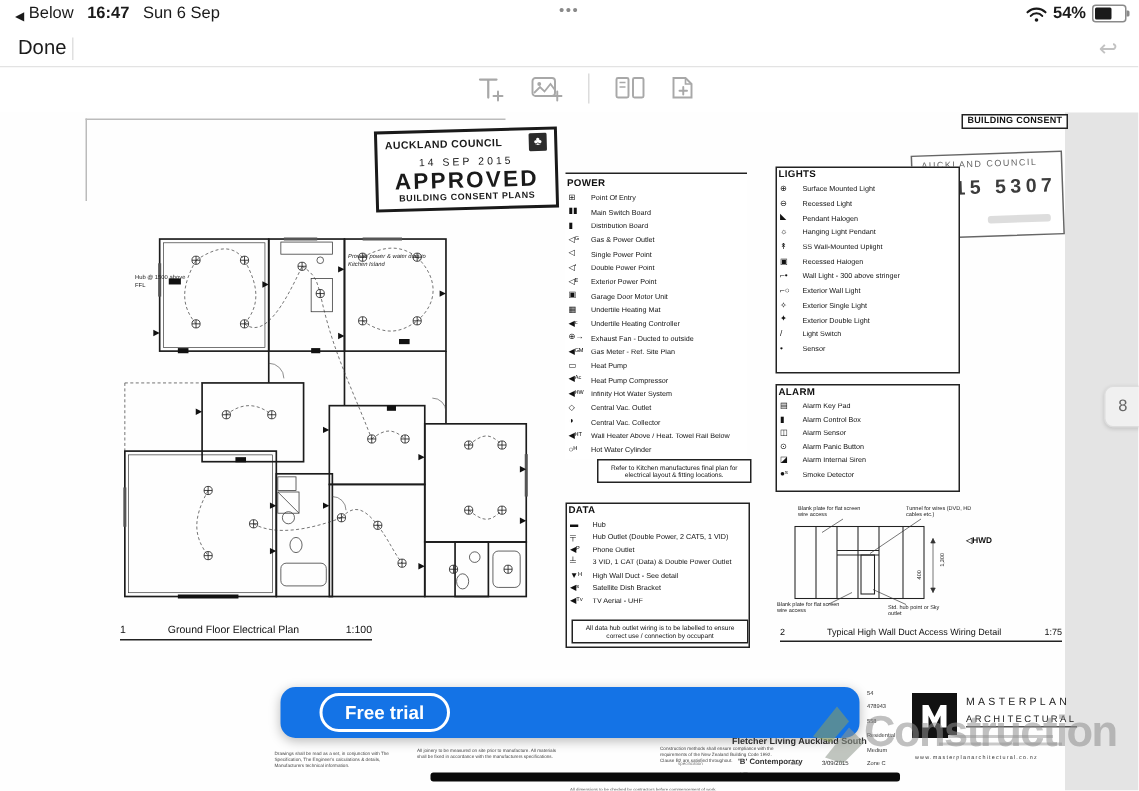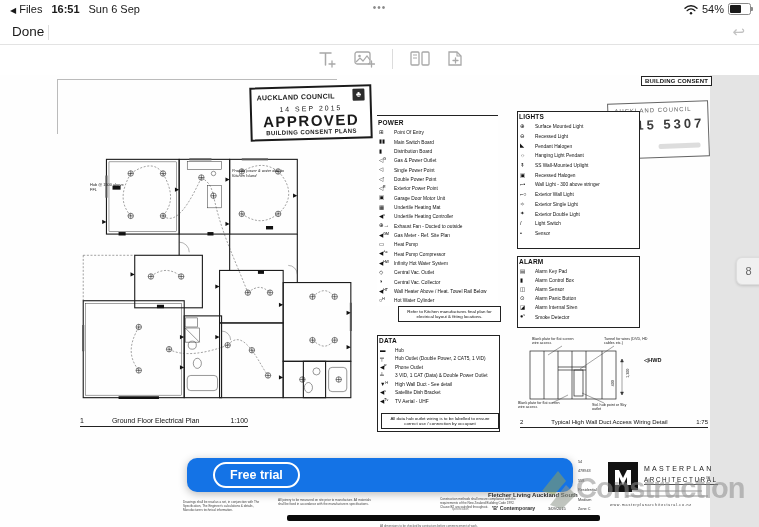--- a/index.html
+++ b/index.html
@@ -5,21 +5,21 @@
   html,body{margin:0;padding:0}
   body{width:759px;height:527px;position:relative;overflow:hidden;background:#fff;
        font-family:"Liberation Sans",sans-serif;color:#111;-webkit-font-smoothing:antialiased}
   
   .statusbar{position:absolute;top:0;left:0;width:759px;height:21px;background:#fff;font-size:11px;color:#1a1a1a}
   .sb-left{position:absolute;left:10px;top:3px;display:flex;gap:9px;align-items:center}
   .sb-back{display:flex;gap:3px;align-items:center;font-weight:500}
   .sb-chevron{font-size:8px;position:relative;top:1px}
   .sb-time{font-weight:700}
   .sb-center{position:absolute;left:0;right:0;top:2px;text-align:center;color:#8a8a8a;font-size:10px;letter-spacing:1px}
-  .sb-right{position:absolute;right:8px;top:3px;display:flex;gap:4px;align-items:center;font-weight:400}
+  .sb-right{position:absolute;right:8px;top:3px;display:flex;gap:4px;align-items:center;font-weight:700}
   .batt{width:21px;height:10px;border:1px solid #8a8a8a;border-radius:2.5px;position:relative;background:#fff}
   .batt-fill{position:absolute;left:1px;top:1px;bottom:1px;width:54%;background:#1a1a1a;border-radius:1px}
   .batt-nub{position:absolute;right:-3px;top:3px;width:2px;height:4px;background:#8a8a8a;border-radius:0 1px 1px 0}
   .navrow{position:absolute;top:21px;left:0;width:759px;height:23px;background:#fff;border-bottom:1px solid #e3e3e3}
   .done-btn{position:absolute;left:12px;top:3px;font-size:13.5px;color:#1b1b1b}
   .nav-sep{position:absolute;left:48px;top:4px;width:1px;height:15px;background:#e0e0e0}
   .undo-btn{position:absolute;right:14px;top:2px;font-size:15px;color:#c2c2c2}
   .toolbar{position:absolute;top:45px;left:0;width:759px;height:30px;background:#fff}
   .tb-icons{position:absolute;left:318px;top:4px;display:flex;align-items:center;gap:17px;color:#a8a8a8}
   .tb-sep{width:1px;height:20px;background:#dcdcdc}
@@ -109,23 +109,23 @@
   .watermark{position:absolute;left:536px;top:390px;display:flex;align-items:center;opacity:.55;z-index:40;pointer-events:none}
   .wm-text{font-size:29px;font-weight:700;color:#8f8f8f;letter-spacing:-1px;margin-left:-6px}
 </style>
 </head>
 <body>
 
 <div class="statusbar">
   <div class="sb-left">
     <span class="sb-back">
       <span class="sb-chevron">◀</span>
-      <span>Files</span>
+      <span>Below</span>
     </span>
-    <span class="sb-time">16:51</span>
+    <span class="sb-time">16:47</span>
     <span>Sun 6 Sep</span>
   </div>
   <div class="sb-center">•••</div>
   <div class="sb-right">
     <svg width="14" height="11" viewBox="0 0 14 11">
       <path d="M1,4.2 a8.5,8.5 0 0 1 12,0" fill="none" stroke="#1a1a1a" stroke-width="1.4" stroke-linecap="round"></path>
       <path d="M3.2,6.6 a5,5 0 0 1 7.6,0" fill="none" stroke="#1a1a1a" stroke-width="1.4" stroke-linecap="round"></path>
       <circle cx="7" cy="9.3" r="1.2" fill="#1a1a1a"></circle>
     </svg>
     <span>54%</span>

